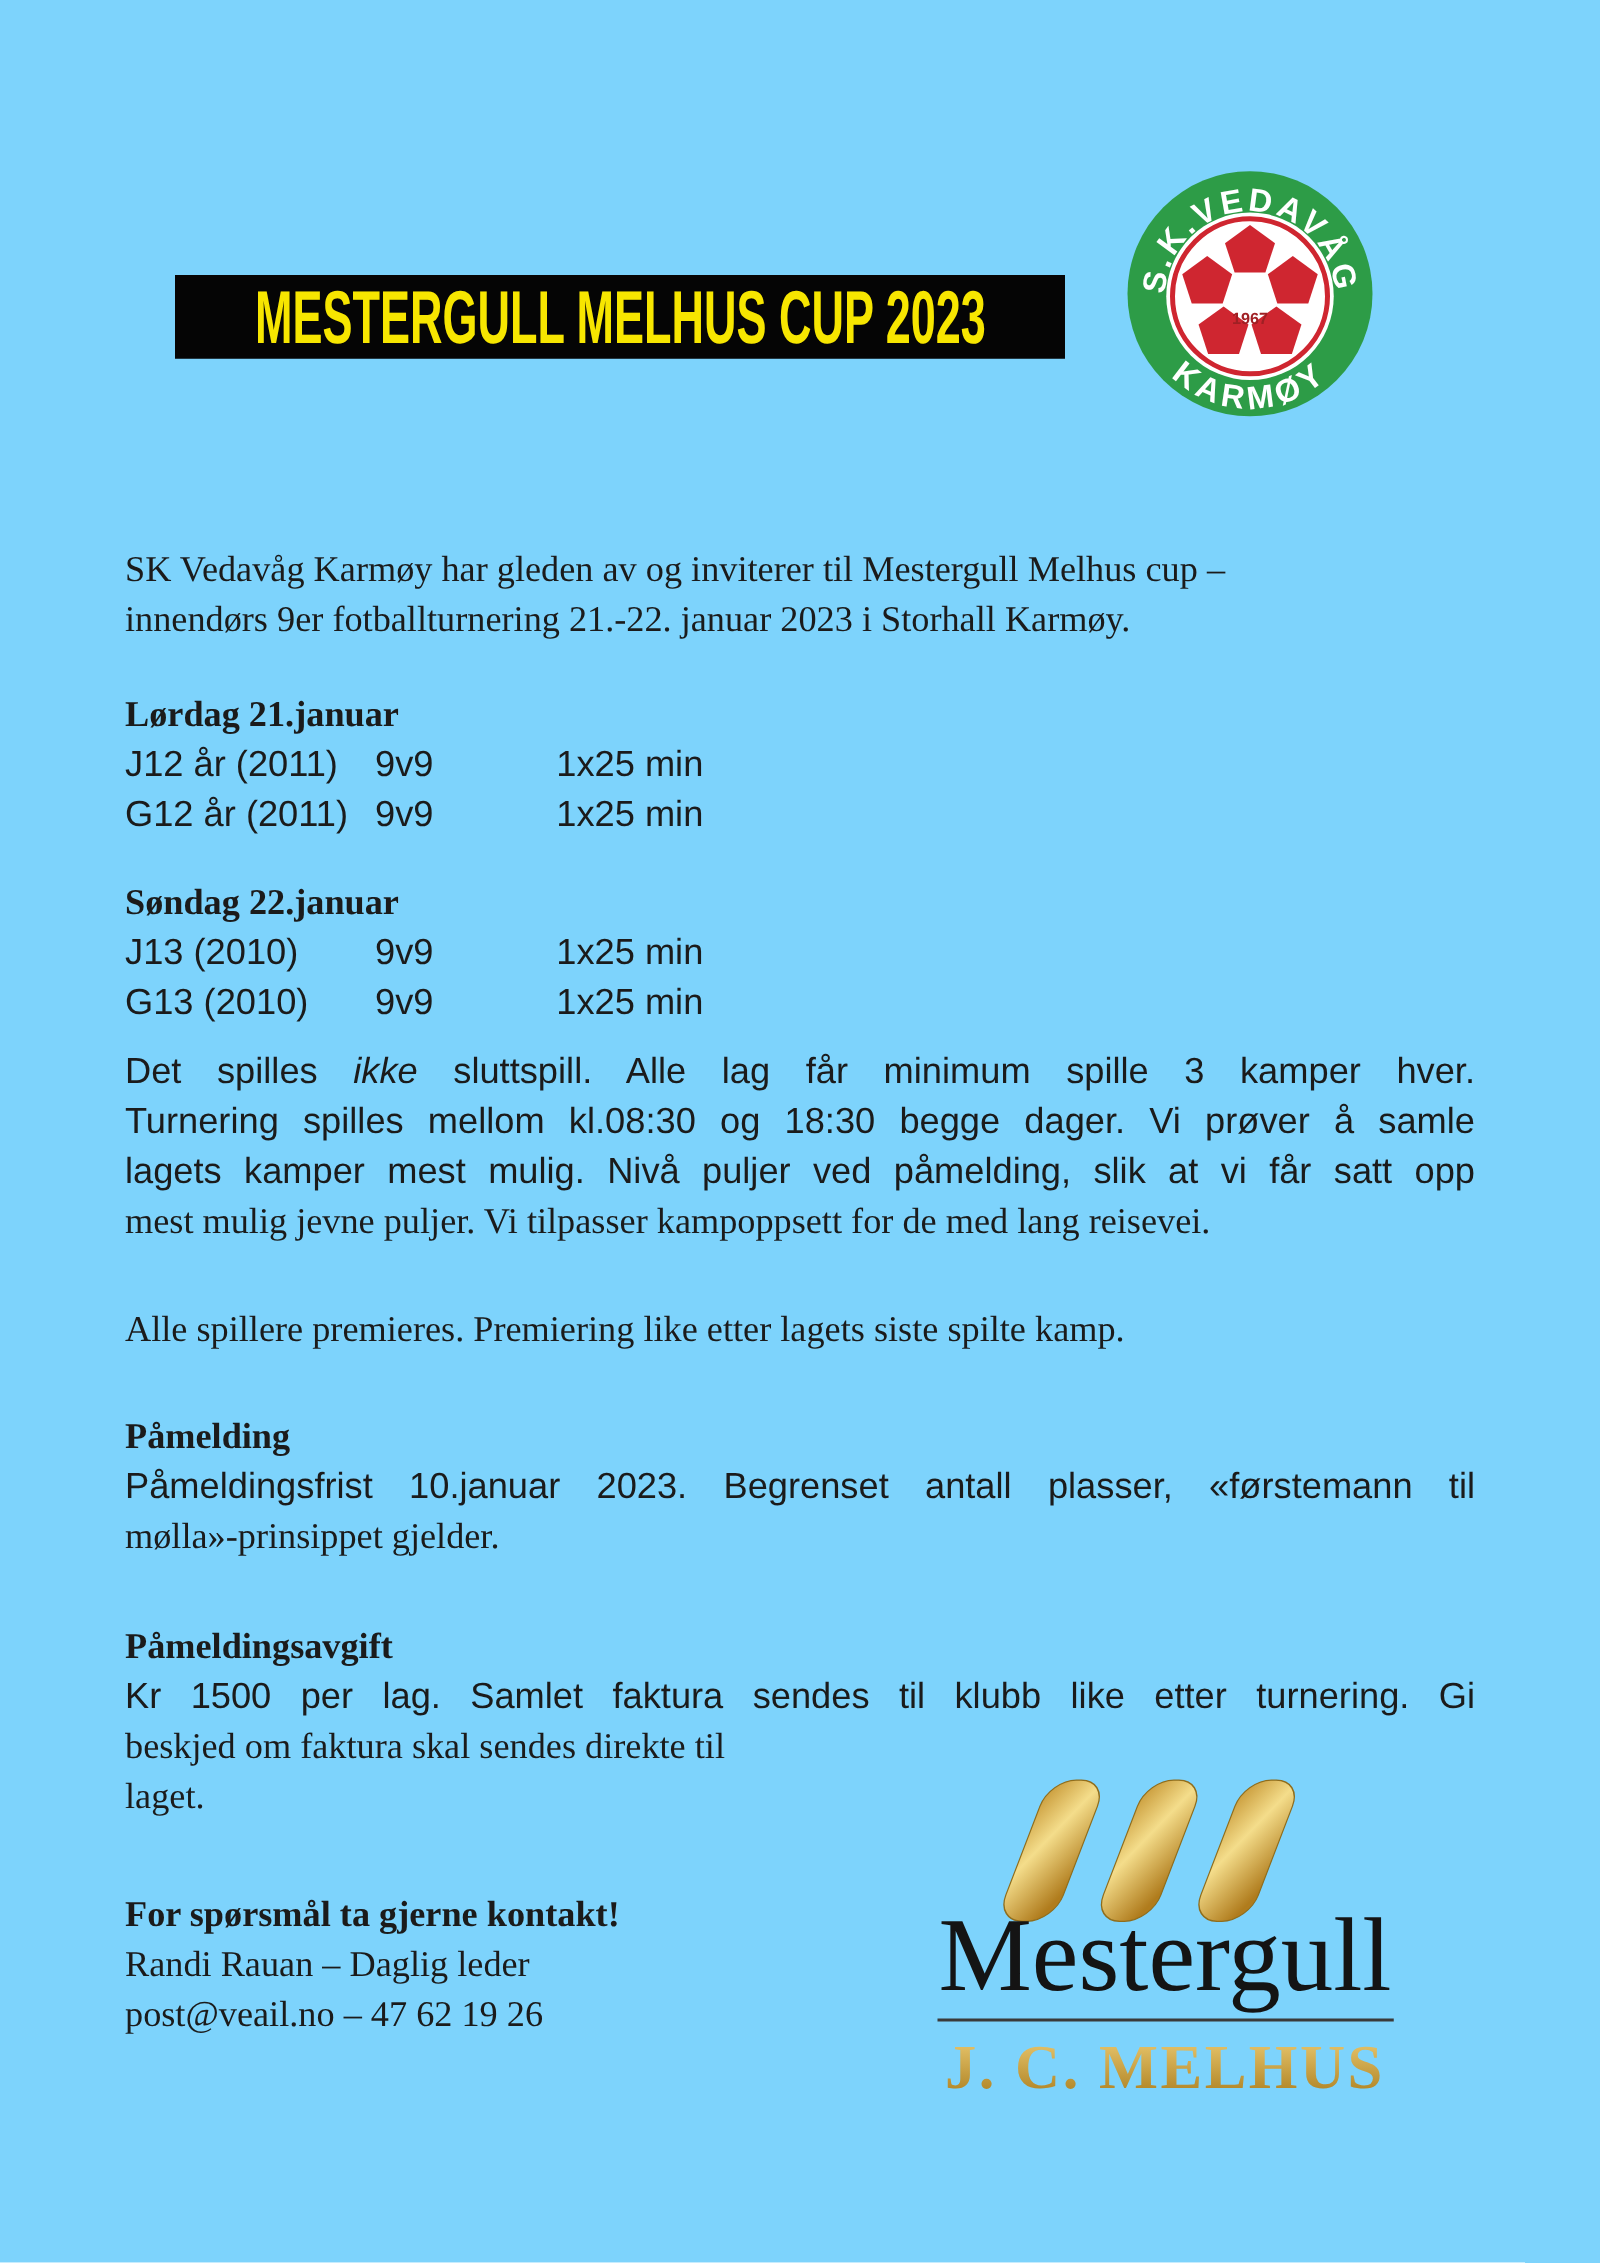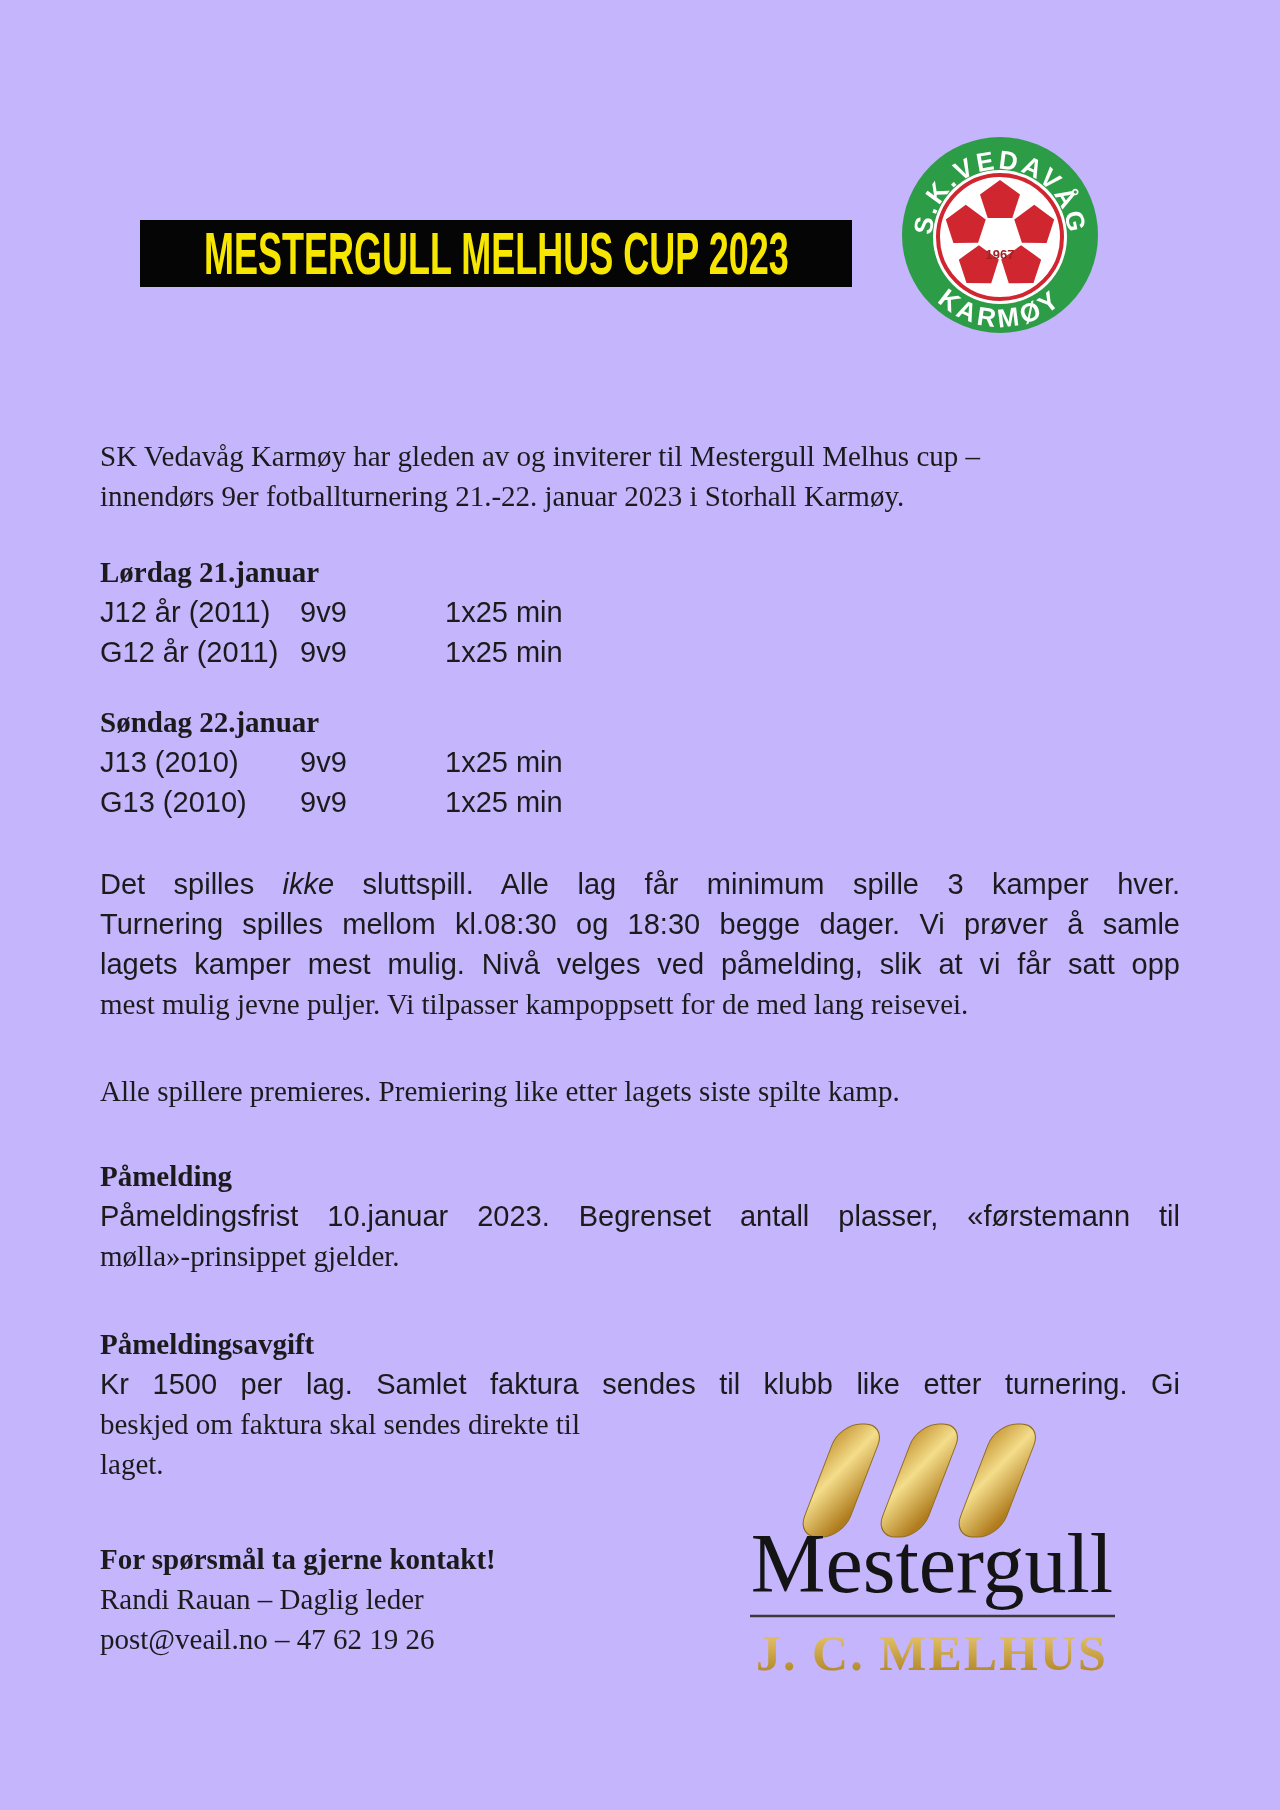--- a/index.html
+++ b/index.html
@@ -1,17 +1,17 @@
 <!DOCTYPE html>
 <html><head>
 <meta charset="utf-8">
 <style>
   html,body { margin:0; padding:0; background:#ffffff; }
   .page {
-    position:relative; width:1280px; height:1810px; background:#c4b5fd;
+    position:relative; width:1280px; height:1810px; background:#7dd3fc;
     font-family:"Liberation Sans","DejaVu Sans",sans-serif; color:#1b1b1b;
     overflow:hidden;
   }
   .banner {
     position:absolute; background:#050505;
     display:flex; align-items:center; justify-content:center;
   }
   .banner1 { left:140px; top:220px; width:712px; height:67px; }
   .banner2 { left:167px; top:306px; width:638px; height:67px; }
   .banner-text {
@@ -27,21 +27,21 @@
   .content {
     position:absolute; left:100px; top:436px; width:1080px;
     font-size:29px; line-height:40px;
   }
   .line { height:40px; line-height:40px; overflow:hidden; }
   .nw { white-space:nowrap;font-family:Liberation Serif, serif; }
   .jl { text-align:justify; text-align-last:justify; }
   .bold { font-weight:700; }
   .it { font-style:italic; }
   .srow { display:grid; grid-template-columns:200px 145px 1fr; height:40px; line-height:40px; }
-  .m36 { margin-top:36px; } .m30 { margin-top:30px; } .m33 { margin-top:42px; }
+  .m36 { margin-top:36px; } .m30 { margin-top:30px; } .m33 { margin-top:15px; }
   .m47 { margin-top:47px; } .m45 { margin-top:45px; } .m48 { margin-top:48px; }
   .m55 { margin-top:55px; }
 </style>
 </head>
 <body>
 
 <div class="page">
 
   <div class="banner banner1">
     <span class="banner-text bt1">MESTERGULL MELHUS CUP 2023</span>
@@ -103,21 +103,21 @@
       <div class="srow">
         <span>G13 (2010)</span>
         <span>9v9</span>
         <span>1x25 min</span>
       </div>
     </div>
 
     <div class="m33">
       <div class="line jl"><span>Det spilles </span><span class="it">ikke</span><span> sluttspill. Alle lag får minimum spille 3 kamper hver.</span></div>
       <div class="line jl">Turnering spilles mellom kl.08:30 og 18:30 begge dager. Vi prøver å samle</div>
-      <div class="line jl">lagets kamper mest mulig. Nivå velges ved påmelding, slik at vi får satt opp</div>
+      <div class="line jl">lagets kamper mest mulig. Nivå puljer ved påmelding, slik at vi får satt opp</div>
       <div class="line nw">mest mulig jevne puljer. Vi tilpasser kampoppsett for de med lang reisevei.</div>
     </div>
 
     <div class="m47">
       <div class="line nw">Alle spillere premieres. Premiering like etter lagets siste spilte kamp.</div>
     </div>
 
     <div class="m45">
       <div class="line nw bold">Påmelding</div>
       <div class="line jl">Påmeldingsfrist 10.januar 2023. Begrenset antall plasser, «førstemann til</div>

